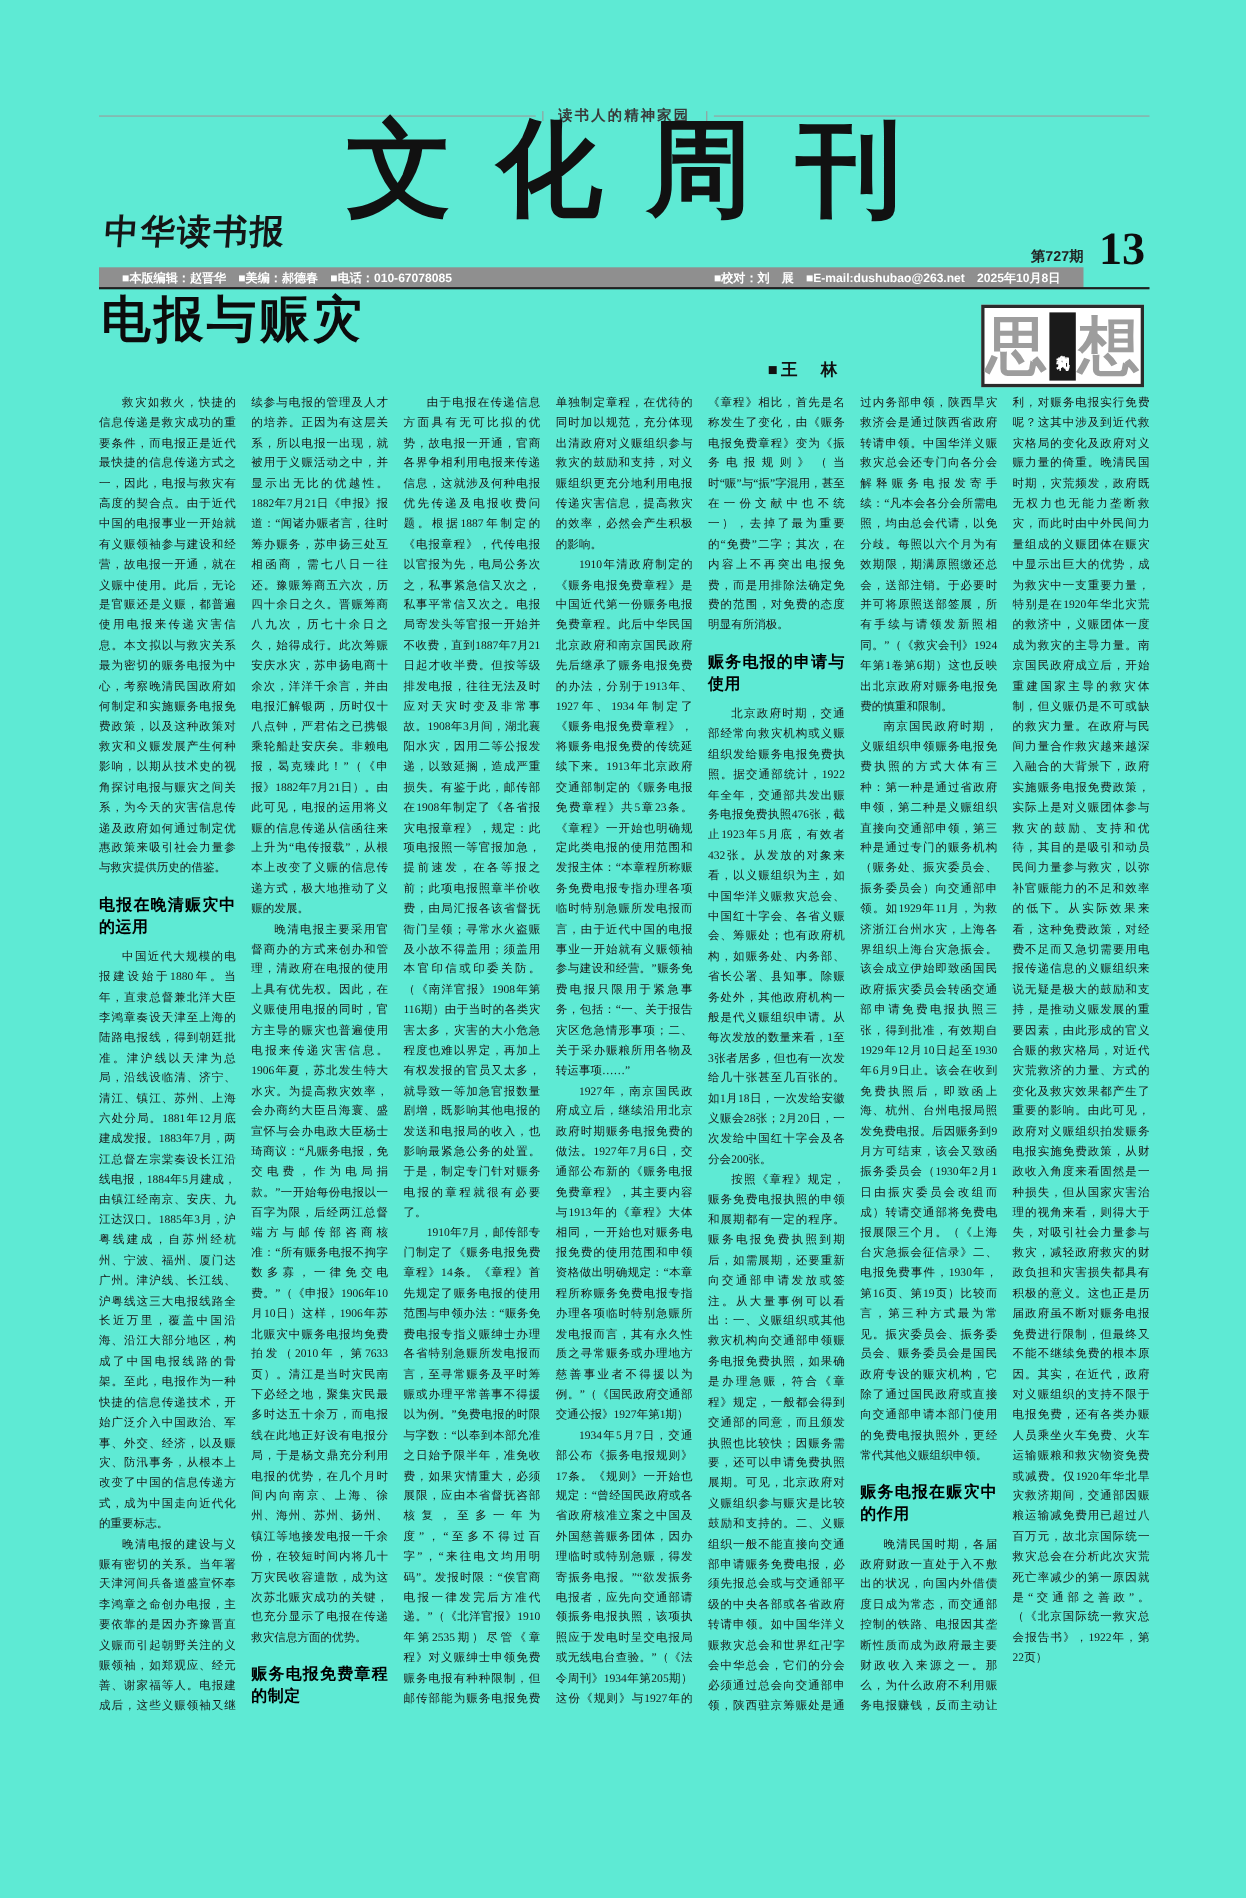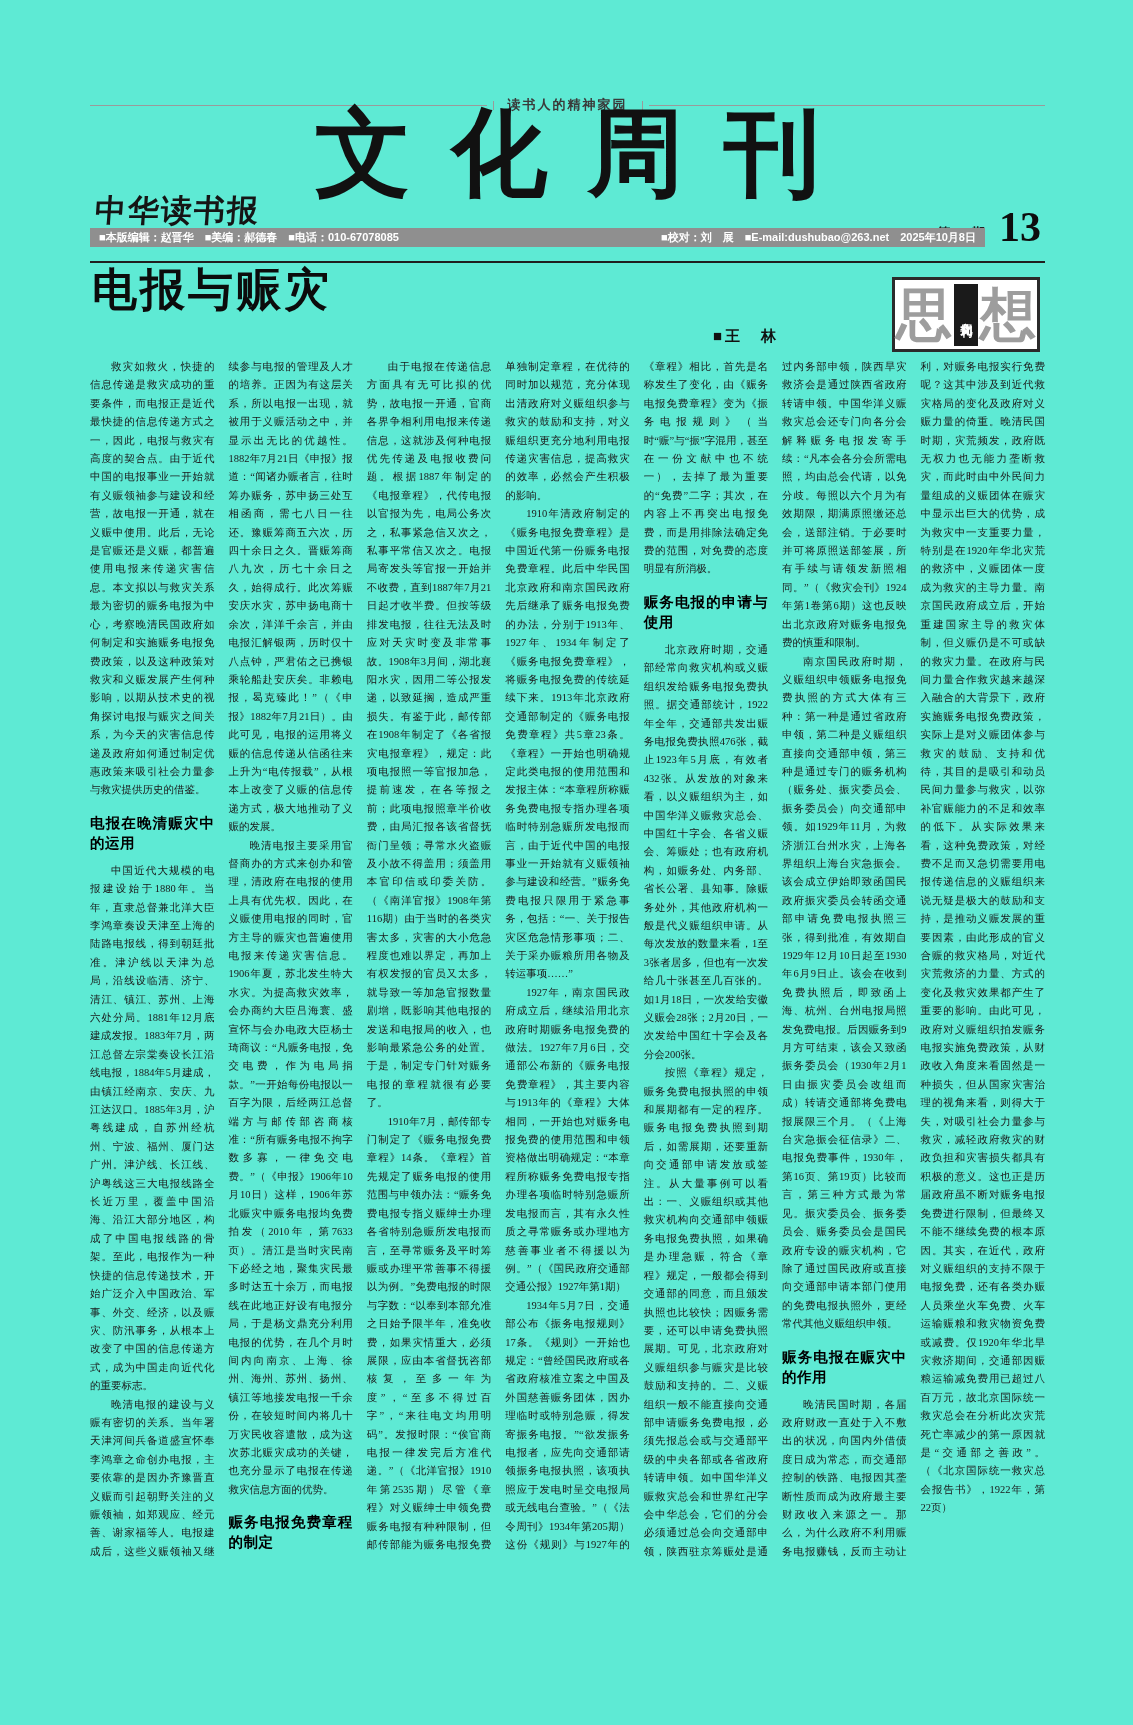--- a/index.html
+++ b/index.html
@@ -13,30 +13,30 @@
                color:#3a3a3a;letter-spacing:2px;padding:0 8px;white-space:nowrap;}
   .masthead-title{position:absolute;left:90px;top:104px;width:955px;text-align:center;
                   font-size:96px;line-height:1.05;font-weight:700;letter-spacing:0.42em;text-indent:0.42em;
                   color:#111;}
   .paper-name{position:absolute;left:95px;top:190px;font-size:31px;font-weight:700;color:#151515;
               transform:skewX(-4deg);letter-spacing:2px;}
   .issue{position:absolute;left:790px;top:224px;width:195px;text-align:right;
          font-family:"Liberation Sans",sans-serif;font-size:13px;font-weight:700;color:#222;}
   .page-number{position:absolute;left:993px;top:196px;width:54px;text-align:center;
                font-size:42px;line-height:62px;font-weight:700;color:#0d0d0d;}
-  .info-bar{position:absolute;left:90px;top:228px;width:895px;height:19px;background:#8f8f8f;
-            display:flex;justify-content:space-between;align-items:center;padding:0 9px;box-sizing:border-box;
+  .info-bar{position:absolute;left:90px;top:243px;width:895px;height:19px;background:#8f8f8f;
+            display:flex;justify-content:space-between;align-items:center;padding:0 21px;box-sizing:border-box;
             font-family:"Liberation Sans","DejaVu Sans",sans-serif;font-size:11px;font-weight:700;color:#fff;
             white-space:nowrap;}
   .header-rule{position:absolute;left:90px;top:261px;width:955px;height:2px;background:#1f1f1f;}
   
   .headline{position:absolute;left:92px;top:264px;font-family:"Liberation Sans","DejaVu Sans",sans-serif;
             font-size:45px;line-height:52px;font-weight:700;letter-spacing:3px;color:#0c0c0c;margin:0;text-align:center;}
   .subtitle{position:absolute;left:352px;top:286px;font-size:23px;font-weight:700;color:#161616;letter-spacing:1px;}
-  .byline{position:absolute;left:713px;top:327px;font-size:15px;font-weight:700;letter-spacing:3px;color:#111;}
+  .byline{position:absolute;left:698px;top:327px;font-size:15px;font-weight:700;letter-spacing:3px;color:#111;}
   
   .badge{position:absolute;left:892px;top:277px;width:148px;height:75px;border:3px solid #2b2b2b;
          box-sizing:border-box;background:#fff;display:flex;align-items:center;justify-content:center;gap:2px;}
   .badge .big-char{font-size:56px;line-height:60px;font-weight:700;color:#9d9d9d;
                    font-family:"Liberation Sans",sans-serif;}
   .badge .vert{width:24px;height:62px;background:#1a1a1a;color:#fff;writing-mode:vertical-rl;
                font-family:"Liberation Sans",sans-serif;font-size:12px;font-weight:700;letter-spacing:1px;
                display:flex;align-items:center;justify-content:center;}
   
   .body-cols{position:absolute;left:90px;top:358px;width:955px;height:1205px;

